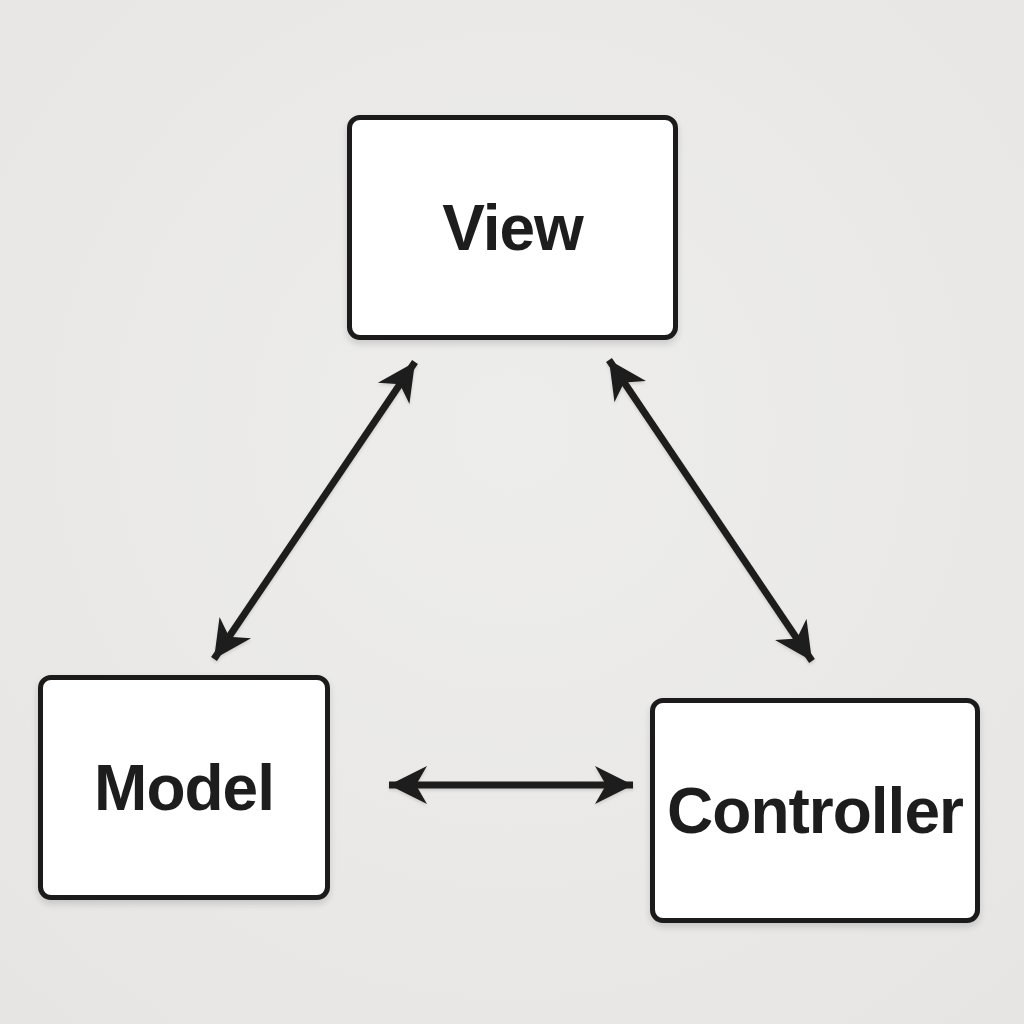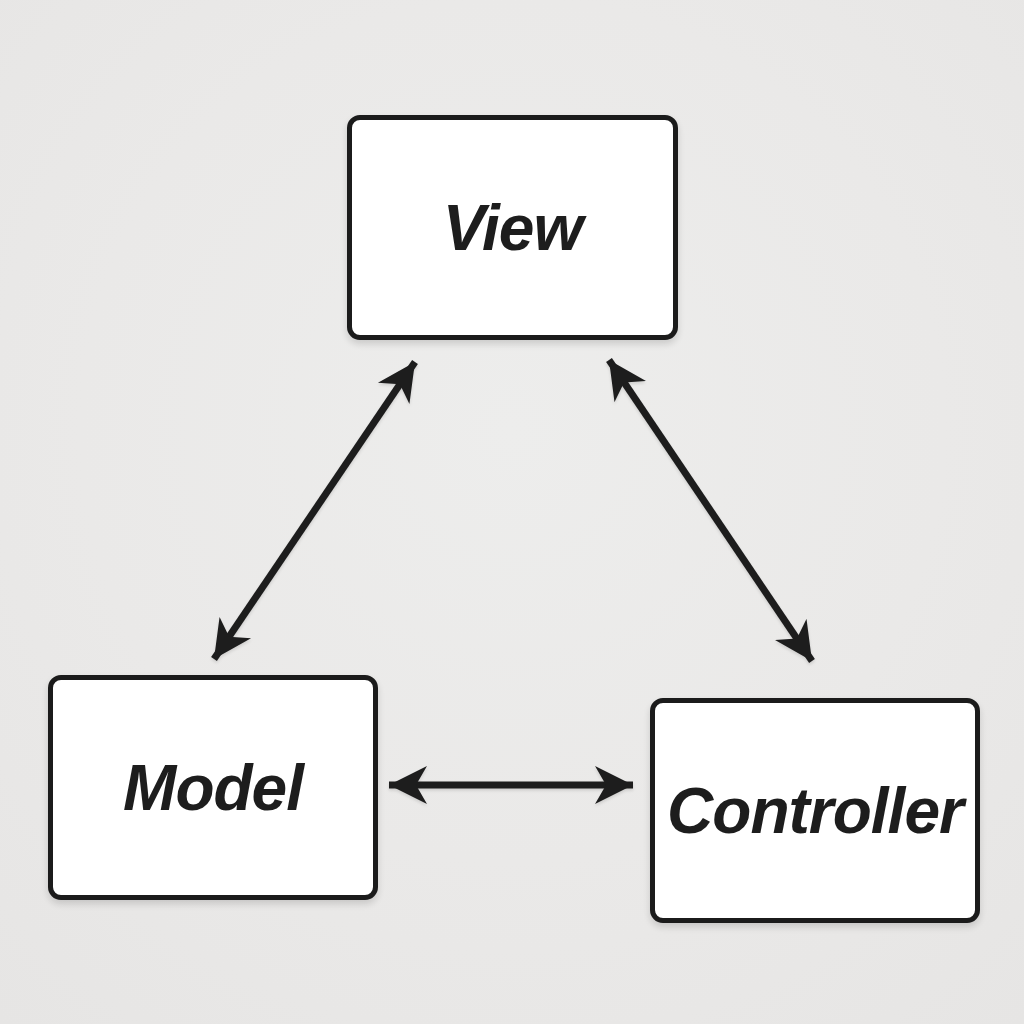--- a/index.html
+++ b/index.html
@@ -36,24 +36,23 @@
     align-items: center;
     justify-content: center;
     box-shadow: 0 4px 7px rgba(0,0,0,0.14);
   }
   .node-label {
     font-size: 64px;
     font-weight: 700;
     letter-spacing: -1px;
     color: #1d1d1d;
     white-space: nowrap;
-    font-style: italic;
   }
   .node-view       { left: 347px; top: 115px; width: 331px; height: 225px; }
-  .node-model      { left:  48px; top: 675px; width: 330px; height: 225px; }
+  .node-model      { left:  38px; top: 675px; width: 292px; height: 225px; }
   .node-controller { left: 650px; top: 698px; width: 330px; height: 225px; }
 </style>
 </head>
 <body>
 
 <div class="canvas">
 
   <svg class="edges-svg" viewBox="0 0 1024 1024">
     <defs>
       <marker id="arrowhead" markerUnits="userSpaceOnUse" markerWidth="42" markerHeight="42" refX="38" refY="20" orient="auto-start-reverse">

